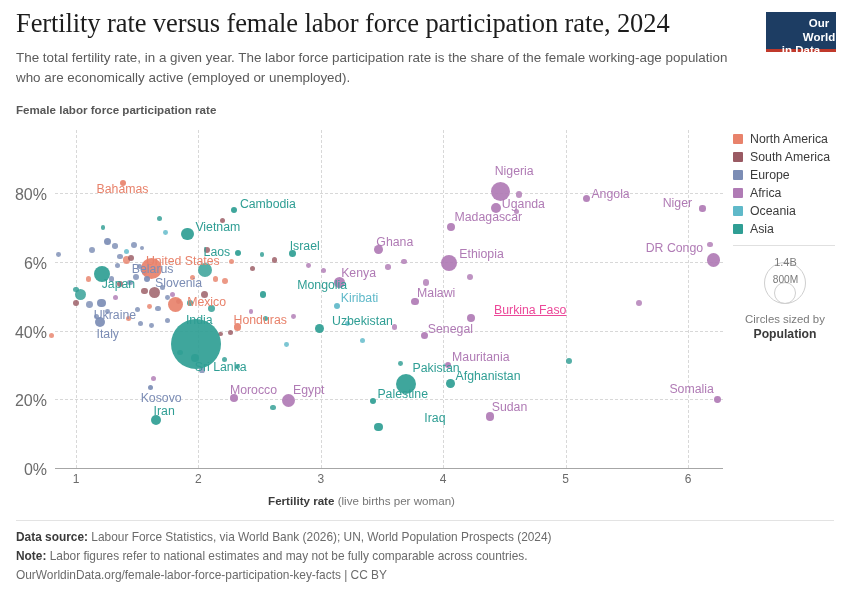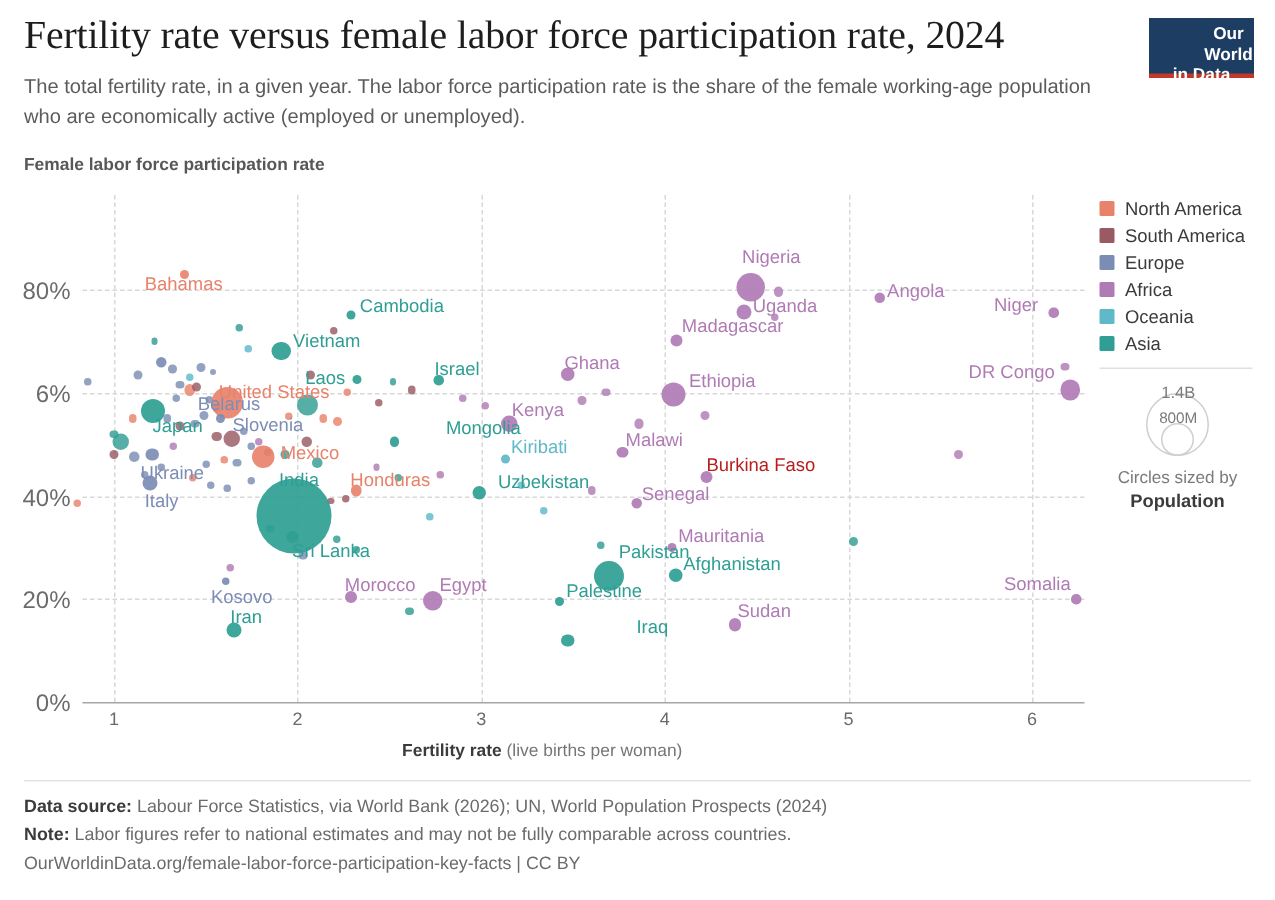--- a/index.html
+++ b/index.html
@@ -269,21 +269,21 @@
       <div class="lbl" style="left: 645.704px; top: 242.031px; color: rgb(176, 123, 181);">DR Congo</div>
       <div class="lbl" style="left: 145.888px; top: 254.625px; color: rgb(232, 130, 107);">United States</div>
       <div class="lbl" style="left: 101.704px; top: 277.781px; color: rgb(47, 158, 148);">Japan</div>
       <div class="lbl" style="left: 154.992px; top: 276.938px; color: rgb(124, 141, 181);">Slovenia</div>
       <div class="lbl" style="left: 187.144px; top: 295.719px; color: rgb(232, 130, 107);">Mexico</div>
       <div class="lbl" style="left: 93.704px; top: 309px; color: rgb(124, 141, 181);">Ukraine</div>
       <div class="lbl" style="left: 341.16px; top: 267.375px; color: rgb(176, 123, 181);">Kenya</div>
       <div class="lbl" style="left: 265.272px; top: 279.406px; color: rgb(47, 158, 148); margin-left: 32px;">Mongolia</div>
       <div class="lbl" style="left: 340.712px; top: 292.438px; color: rgb(95, 185, 201);">Kiribati</div>
       <div class="lbl" style="left: 417.048px; top: 287.281px; color: rgb(176, 123, 181);">Malawi</div>
-      <div class="lbl" style="left: 471px; top: 304.469px; color: #b91c1c;">Burkina Faso</div>
+      <div class="lbl" style="left: 494px; top: 304.469px; color: #ec4899; text-decoration: underline;">Burkina Faso</div>
       <div class="lbl" style="left: 96.48px; top: 327.906px; color: rgb(124, 141, 181);">Italy</div>
       <div class="lbl" style="left: 185.952px; top: 314.25px; color: rgb(47, 158, 148);">India</div>
       <div class="lbl" style="left: 194.728px; top: 361px; color: rgb(47, 158, 148);">Sri Lanka</div>
       <div class="lbl" style="left: 233.568px; top: 314.062px; color: rgb(232, 130, 107);">Honduras</div>
       <div class="lbl" style="left: 332px; top: 314.781px; color: rgb(47, 158, 148);">Uzbekistan</div>
       <div class="lbl" style="left: 427.84px; top: 322.656px; color: rgb(176, 123, 181);">Senegal</div>
       <div class="lbl" style="left: 452.096px; top: 350.875px; color: rgb(176, 123, 181);">Mauritania</div>
       <div class="lbl" style="left: 455.544px; top: 369.781px; color: rgb(47, 158, 148);">Afghanistan</div>
       <div class="lbl" style="left: 669.376px; top: 383.25px; color: rgb(176, 123, 181);">Somalia</div>
       <div class="lbl" style="left: 412.48px; top: 361.781px; color: rgb(47, 158, 148);">Pakistan</div>

